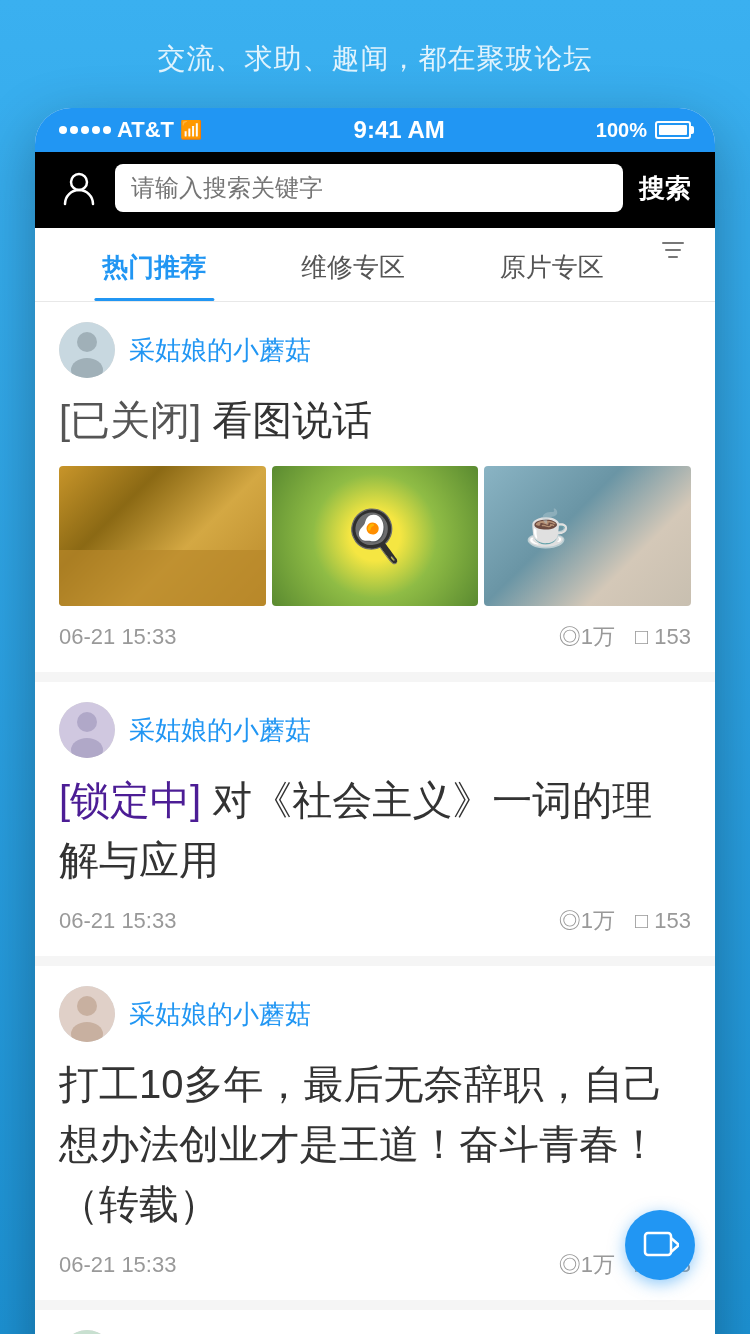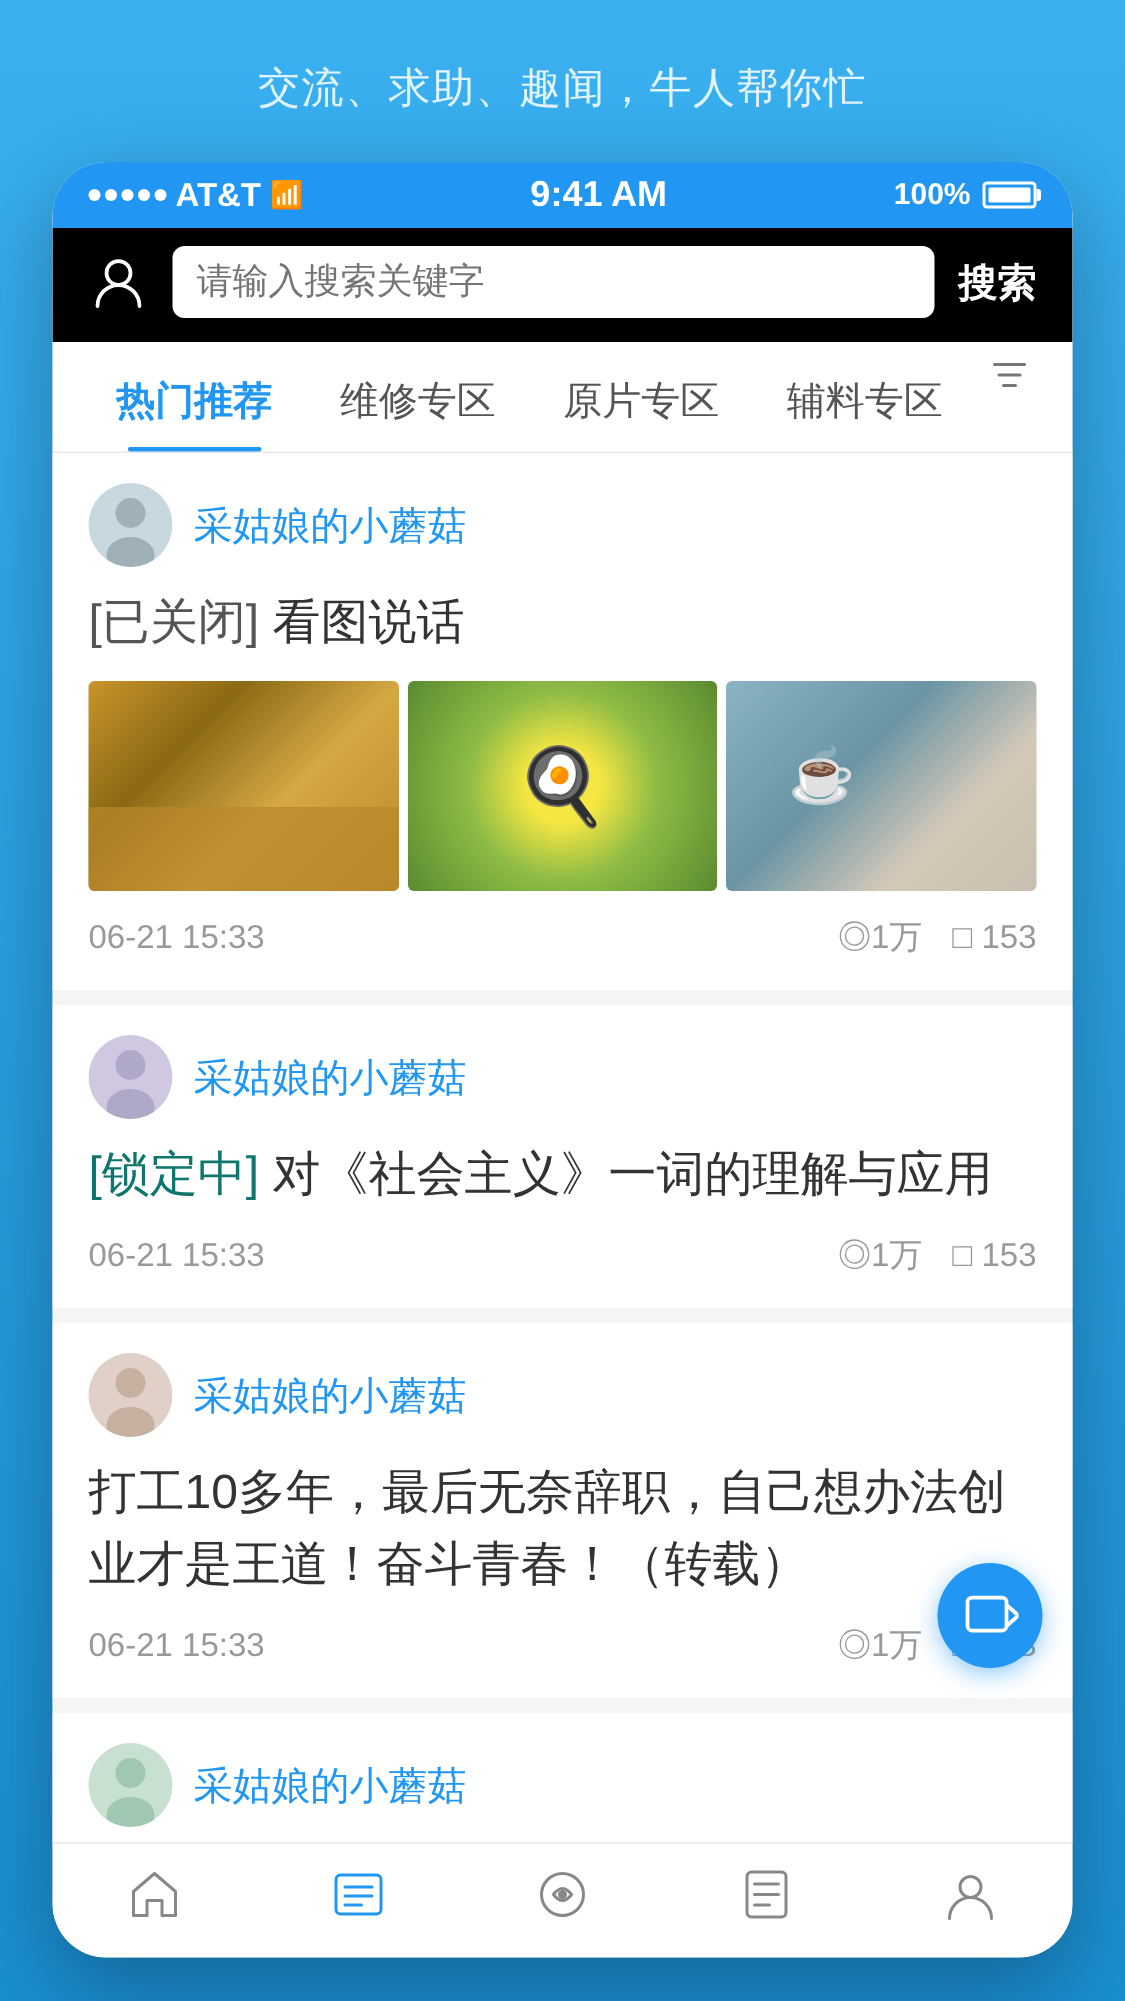--- a/index.html
+++ b/index.html
@@ -227,30 +227,30 @@
       overflow: hidden;
       background: #ddd;
       flex-shrink: 0;
     }
     .author-name {
       font-size: 26px;
       color: #2196F3;
       font-weight: 500;
     }
     .post-title {
-      font-size: 32px;
+      font-size: 40px;
       color: #333;
       line-height: 1.5;
       margin-bottom: 16px;
     }
     .post-title .tag-closed {
       color: #555;
     }
     .post-title .tag-locked {
-      color: #0f766e;
+      color: #4c1d95;
     }
 
     
     .image-grid {
       display: flex;
       gap: 6px;
       margin-bottom: 16px;
     }
     .image-grid .img-item {
       flex: 1;
@@ -359,21 +359,21 @@
       padding: 20px 24px 10px;
       display: flex;
       align-items: center;
       gap: 14px;
     }
   </style>
 </head>
 <body>
 
 <div class="top-banner">
-  <div class="sub-title">交流、求助、趣闻，牛人帮你忙</div>
+  <div class="sub-title">交流、求助、趣闻，都在聚玻论坛</div>
 </div>
 
 <div class="phone">
 
   <div class="status-bar">
     <div class="status-left">
       <div class="signal-dots">
         <span></span>
           <span></span>
           <span></span>
@@ -407,23 +407,20 @@
 
   <div class="tab-nav">
     <div class="tab-nav-item active">
       <span>热门推荐</span>
     </div>
     <div class="tab-nav-item">
       <span>维修专区</span>
     </div>
     <div class="tab-nav-item">
       <span>原片专区</span>
-    </div>
-    <div class="tab-nav-item">
-      <span>辅料专区</span>
     </div>
     <div class="filter-icon">
       <svg width="26" height="26" viewBox="0 0 26 26" fill="none" xmlns="http://www.w3.org/2000/svg">
         <line x1="3" y1="6" x2="23" y2="6" stroke="#777" stroke-width="2" stroke-linecap="round"></line>
         <line x1="6" y1="13" x2="20" y2="13" stroke="#777" stroke-width="2" stroke-linecap="round"></line>
         <line x1="9" y1="20" x2="17" y2="20" stroke="#777" stroke-width="2" stroke-linecap="round"></line>
       </svg>
     </div>
   </div>
 

